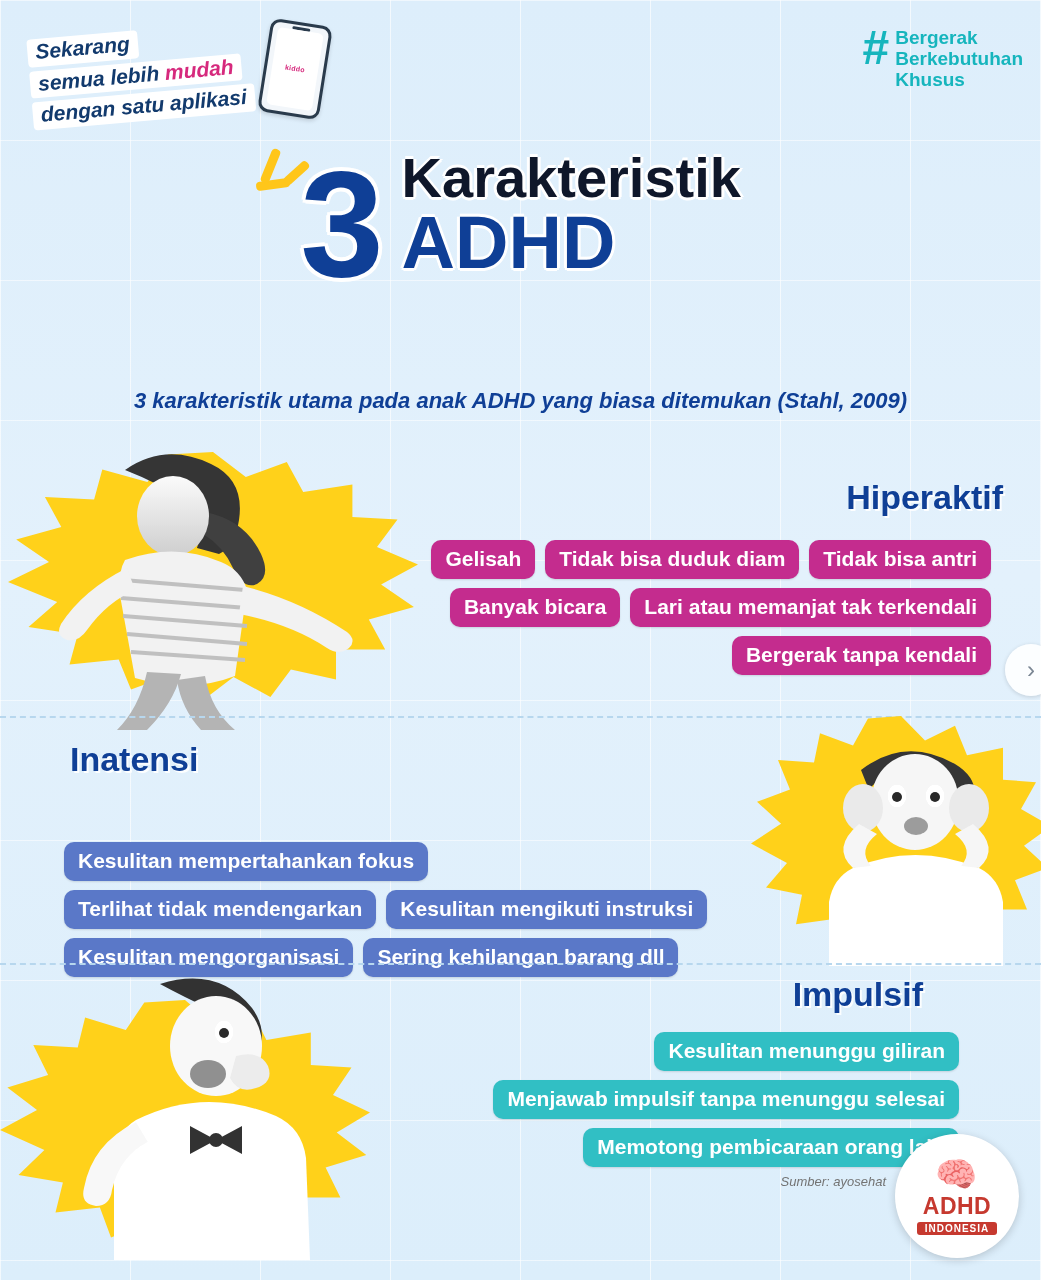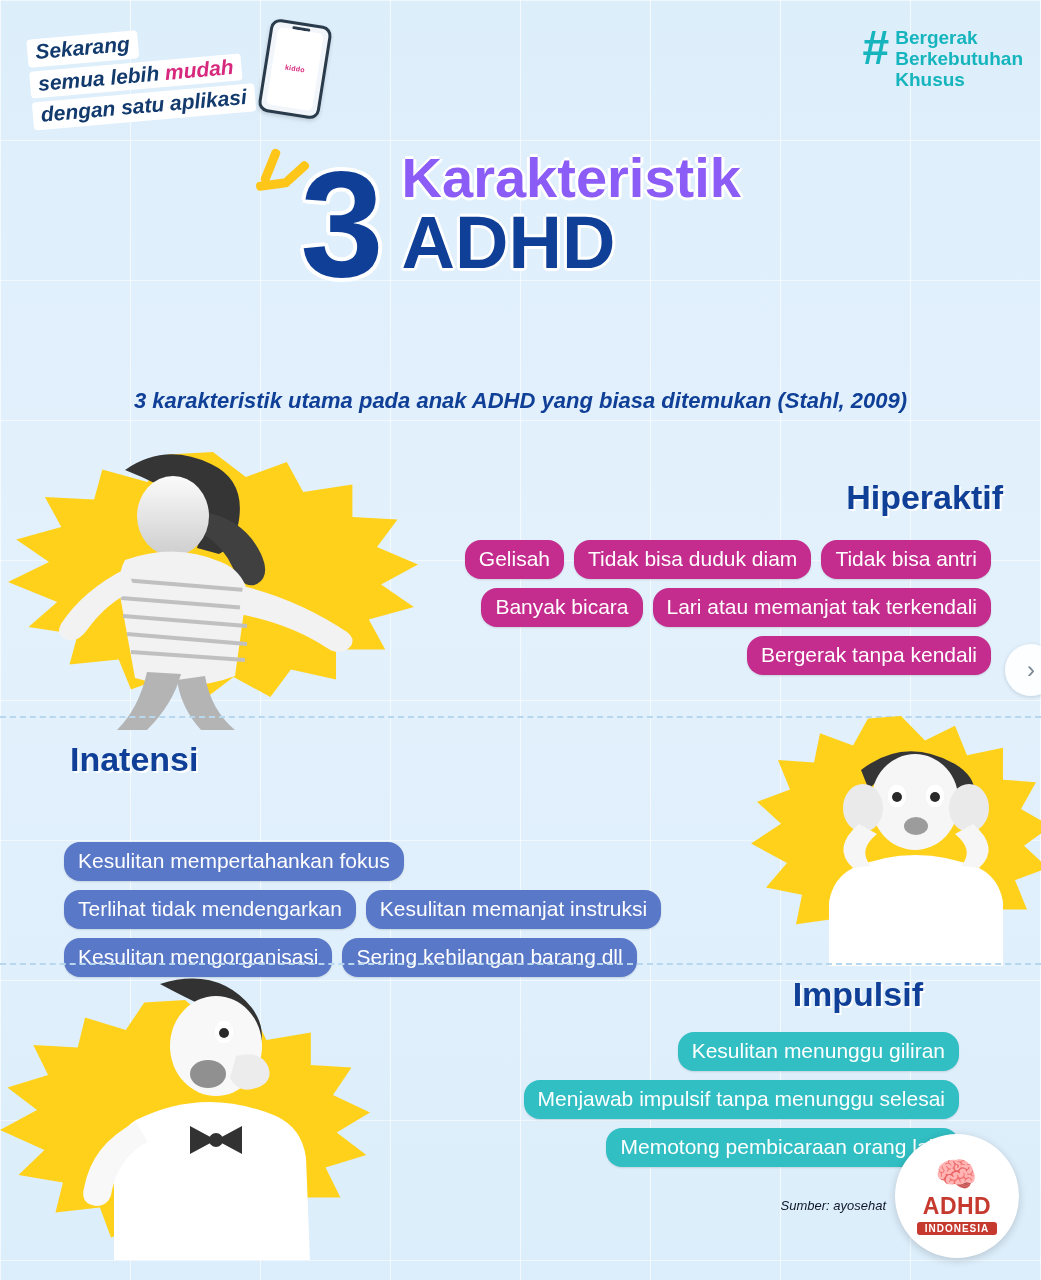--- a/index.html
+++ b/index.html
@@ -141,21 +141,21 @@
     text-shadow:
       4px 0 0 #ffffff, -4px 0 0 #ffffff, 0 4px 0 #ffffff, 0 -4px 0 #ffffff,
       3px 3px 0 #ffffff, -3px 3px 0 #ffffff, 3px -3px 0 #ffffff, -3px -3px 0 #ffffff;
     position: relative;
     top: 8px;
   }
   .title-stack { text-align: left; }
   .title-1 {
     font-size: 56px;
     font-weight: bold;
-    color: #8b5cf6;
+    color: #0f172a;
     line-height: 1.0;
     text-shadow:
       3px 0 0 #ffffff, -3px 0 0 #ffffff, 0 3px 0 #ffffff, 0 -3px 0 #ffffff,
       2px 2px 0 #ffffff, -2px 2px 0 #ffffff;
   }
   .title-2 {
     font-size: 74px;
     font-weight: bold;
     color: #0f3f96;
     line-height: 1.0;
@@ -214,48 +214,48 @@
   .tag-group { position: absolute; }
   .tag-row {
     display: flex;
     gap: 10px;
     margin-bottom: 9px;
     flex-wrap: nowrap;
   }
   .tag {
     display: inline-block;
     color: #ffffff;
-    font-weight: normal;
+    font-weight: bold;
     font-size: 21px;
     padding: 7px 14px 8px 14px;
-    border-radius: 16px;
+    border-radius: 10px;
     white-space: nowrap;
     box-shadow: 0 1px 2px rgba(0,0,0,.12);
   }
   .tag-magenta { background: #c42c8e; }
   .tag-blue { background: #5a78c8; }
   .tag-teal { background: #31bfc4; }
 
   .row-right { justify-content: flex-end; }
 
   
   .sep {
     position: absolute;
     left: 0; right: 0;
     border-top: 2px dashed #b7d7ee;
   }
 
   
   .source {
     position: absolute;
     right: 155px;
-    top: 1198px;
+    top: 1174px;
     font-size: 13px;
     font-style: italic;
-    color: #0f172a;
+    color: #737373;
   }
 
   
   .logo-circle {
     position: absolute;
     right: 22px;
     bottom: 22px;
     width: 124px;
     height: 124px;
     border-radius: 50%;
@@ -422,21 +422,21 @@
 </div>
 
 <div class="sec-head" style="left:70px; top:740px;">Inatensi</div>
 
 <div class="tag-group" style="left:64px; top:842px; width:800px;">
   <div class="tag-row">
     <span class="tag tag-blue">Kesulitan mempertahankan fokus</span>
   </div>
   <div class="tag-row">
     <span class="tag tag-blue">Terlihat tidak mendengarkan</span>
-    <span class="tag tag-blue">Kesulitan memanjat instruksi</span>
+    <span class="tag tag-blue">Kesulitan mengikuti instruksi</span>
   </div>
   <div class="tag-row">
     <span class="tag tag-blue">Kesulitan mengorganisasi</span>
     <span class="tag tag-blue">Sering kehilangan barang dll</span>
   </div>
 </div>
 
 <div class="sep" style="top:963px;"></div>
 
 <div class="blob blob-star" style="left:0px; top:1000px; width:370px; height:250px;"></div>

